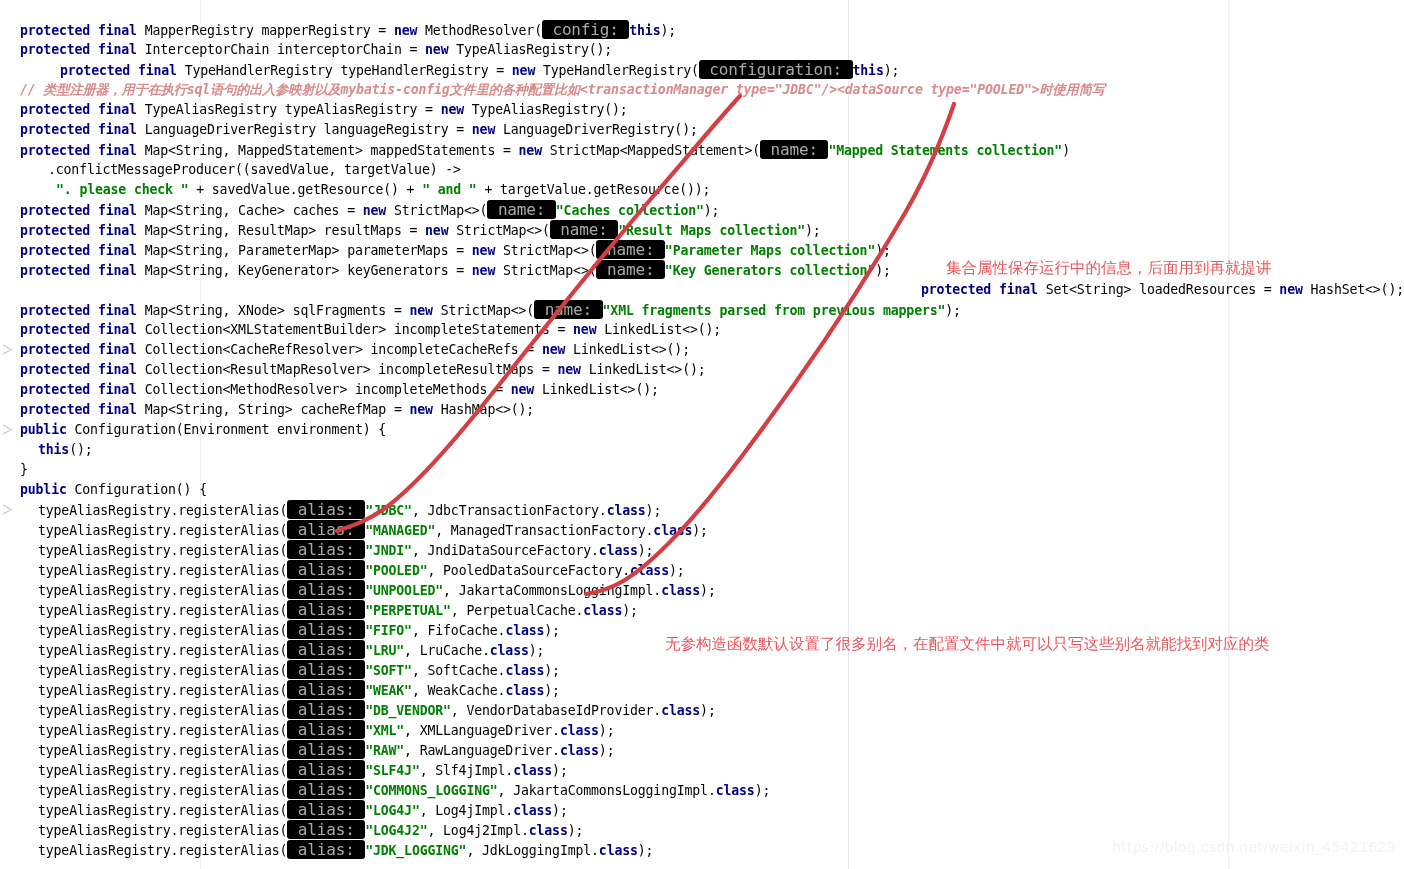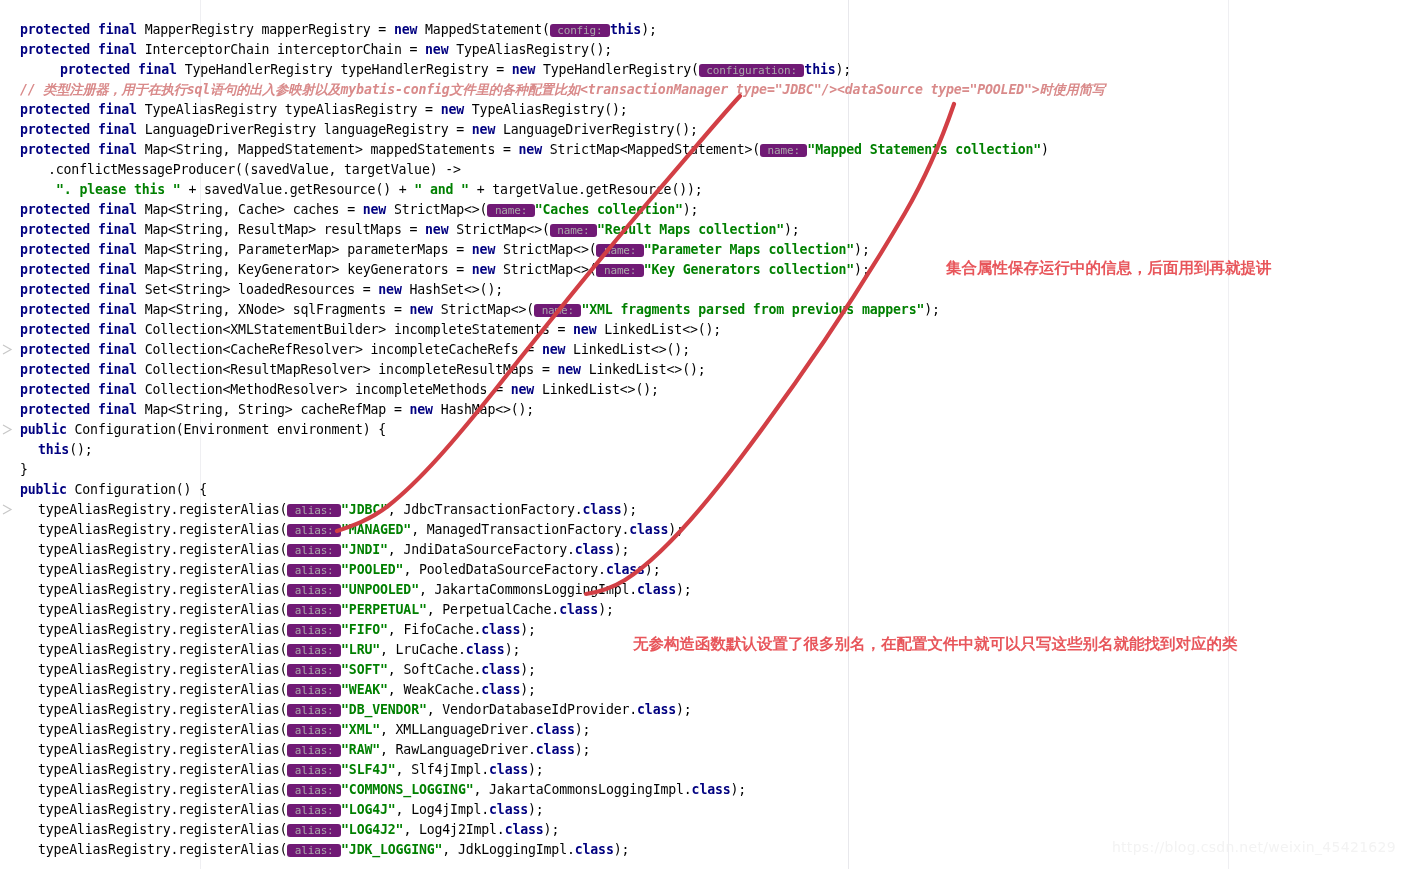--- a/index.html
+++ b/index.html
@@ -64,45 +64,45 @@
     letter-spacing: -0.15px;
     color: #000000;
     padding-left: 20px;
   }
   .kw   { color: #000080; font-weight: bold; }
   .str  { color: #008000; font-weight: bold; }
   .plain{ color: #000000; }
   .cmt  { color: #d98a8a; font-style: italic; font-weight: bold; }
   .hint {
     color: #a9a9a9;
-    background: #701a75;
+    background: #000000;
     border-radius: 3px;
     padding: 0 1px;
-    font-size: 11px;
+    font-size: 16px;
   }
 
   
   #ink {
     position: absolute;
     left: 0; top: 0;
     width: 1404px; height: 869px;
     z-index: 5;
     pointer-events: none;
   }
   .note {
     position: absolute;
     z-index: 6;
     color: #e8565b;
     font-family: "DejaVu Sans", "Liberation Sans", sans-serif;
     font-size: 15.5px;
     line-height: 24px;
-    font-weight: 700;
+    font-weight: 400;
   }
   #note-collections { left: 946px; top: 256px; white-space: nowrap; }
-  #note-aliases     { left: 633px; top: 632px; width: 726px; }
+  #note-aliases     { left: 665px; top: 632px; width: 726px; }
 
   
   #watermark {
     position: absolute;
     right: 8px; bottom: 14px;
     z-index: 7;
     color: #f3f3f3;
     font-family: "DejaVu Sans", "Liberation Sans", sans-serif;
     font-size: 14px;
     letter-spacing: .3px;
@@ -138,34 +138,34 @@
         </svg>
     </span>
     <span class="fold-marker" style="top:344px">
       <svg width="11" height="11" viewBox="0 0 11 11">
           <path d="M1 1 L9 5.5 L1 10" fill="none" stroke="#9a9a9a" stroke-width="1.2"></path>
         </svg>
     </span>
   </div>
 
   <div id="code">
-      <div class="line" style="padding-left: 20px;"><span class="kw">protected final </span><span class="plain">MapperRegistry mapperRegistry = </span><span class="kw">new </span><span class="plain">MappedStatement(</span><span class="hint"> config: </span><span class="kw">this</span><span class="plain">);</span></div>
+      <div class="line" style="padding-left: 20px;"><span class="kw">protected final </span><span class="plain">MapperRegistry mapperRegistry = </span><span class="kw">new </span><span class="plain">MethodResolver(</span><span class="hint"> config: </span><span class="kw">this</span><span class="plain">);</span></div>
       <div class="line" style="padding-left: 20px;"><span class="kw">protected final </span><span class="plain">InterceptorChain interceptorChain = </span><span class="kw">new </span><span class="plain">TypeAliasRegistry();</span></div>
       <div class="line" style="padding-left: 20px; margin-left: 40px;"><span class="kw">protected final </span><span class="plain">TypeHandlerRegistry typeHandlerRegistry = </span><span class="kw">new </span><span class="plain">TypeHandlerRegistry(</span><span class="hint"> configuration: </span><span class="kw">this</span><span class="plain">);</span></div>
       <div class="line" style="padding-left: 20px;"><span class="cmt">// 类型注册器，用于在执行sql语句的出入参映射以及mybatis-config文件里的各种配置比如&lt;transactionManager type="JDBC"/&gt;&lt;dataSource type="POOLED"&gt;时使用简写</span></div>
       <div class="line" style="padding-left: 20px;"><span class="kw">protected final </span><span class="plain">TypeAliasRegistry typeAliasRegistry = </span><span class="kw">new </span><span class="plain">TypeAliasRegistry();</span></div>
       <div class="line" style="padding-left: 20px;"><span class="kw">protected final </span><span class="plain">LanguageDriverRegistry languageRegistry = </span><span class="kw">new </span><span class="plain">LanguageDriverRegistry();</span></div>
       <div class="line" style="padding-left: 20px;"><span class="kw">protected final </span><span class="plain">Map&lt;String, MappedStatement&gt; mappedStatements = </span><span class="kw">new </span><span class="plain">StrictMap&lt;MappedStatement&gt;(</span><span class="hint"> name: </span><span class="str">"Mapped Statements collection"</span><span class="plain">)</span></div>
       <div class="line" style="padding-left: 48px;"><span class="plain">.conflictMessageProducer((savedValue, targetValue) -&gt;</span></div>
-      <div class="line" style="padding-left: 56px;"><span class="str">". </span><span class="str">please this </span><span class="str">"</span><span class="plain"> + savedValue.getResource() + </span><span class="str">" and "</span><span class="plain"> + targetValue.getResource());</span></div>
+      <div class="line" style="padding-left: 56px;"><span class="str">". </span><span class="str">please check </span><span class="str">"</span><span class="plain"> + savedValue.getResource() + </span><span class="str">" and "</span><span class="plain"> + targetValue.getResource());</span></div>
       <div class="line" style="padding-left: 20px;"><span class="kw">protected final </span><span class="plain">Map&lt;String, Cache&gt; caches = </span><span class="kw">new </span><span class="plain">StrictMap&lt;&gt;(</span><span class="hint"> name: </span><span class="str">"Caches collection"</span><span class="plain">);</span></div>
       <div class="line" style="padding-left: 20px;"><span class="kw">protected final </span><span class="plain">Map&lt;String, ResultMap&gt; resultMaps = </span><span class="kw">new </span><span class="plain">StrictMap&lt;&gt;(</span><span class="hint"> name: </span><span class="str">"Result Maps collection"</span><span class="plain">);</span></div>
       <div class="line" style="padding-left: 20px;"><span class="kw">protected final </span><span class="plain">Map&lt;String, ParameterMap&gt; parameterMaps = </span><span class="kw">new </span><span class="plain">StrictMap&lt;&gt;(</span><span class="hint"> name: </span><span class="str">"Parameter Maps collection"</span><span class="plain">);</span></div>
       <div class="line" style="padding-left: 20px;"><span class="kw">protected final </span><span class="plain">Map&lt;String, KeyGenerator&gt; keyGenerators = </span><span class="kw">new </span><span class="plain">StrictMap&lt;&gt;(</span><span class="hint"> name: </span><span class="str">"Key Generators collection"</span><span class="plain">);</span></div>
-      <div class="line" style="padding-left: 20px;"><span class="kw">protected final </span><span class="plain">Set&lt;String&gt; loadedResources = </span><span class="kw">new </span><span class="plain">HashSet&lt;&gt;();</span></div>
+      <div class="line" style="padding-left: 20px; text-align: right;"><span class="kw">protected final </span><span class="plain">Set&lt;String&gt; loadedResources = </span><span class="kw">new </span><span class="plain">HashSet&lt;&gt;();</span></div>
       <div class="line" style="padding-left: 20px;"><span class="kw">protected final </span><span class="plain">Map&lt;String, XNode&gt; sqlFragments = </span><span class="kw">new </span><span class="plain">StrictMap&lt;&gt;(</span><span class="hint"> name: </span><span class="str">"XML fragments parsed from previous mappers"</span><span class="plain">);</span></div>
       <div class="line" style="padding-left: 20px;"><span class="kw">protected final </span><span class="plain">Collection&lt;XMLStatementBuilder&gt; incompleteStatements = </span><span class="kw">new </span><span class="plain">LinkedList&lt;&gt;();</span></div>
       <div class="line" style="padding-left: 20px;"><span class="kw">protected final </span><span class="plain">Collection&lt;CacheRefResolver&gt; incompleteCacheRefs = </span><span class="kw">new </span><span class="plain">LinkedList&lt;&gt;();</span></div>
       <div class="line" style="padding-left: 20px;"><span class="kw">protected final </span><span class="plain">Collection&lt;ResultMapResolver&gt; incompleteResultMaps = </span><span class="kw">new </span><span class="plain">LinkedList&lt;&gt;();</span></div>
       <div class="line" style="padding-left: 20px;"><span class="kw">protected final </span><span class="plain">Collection&lt;MethodResolver&gt; incompleteMethods = </span><span class="kw">new </span><span class="plain">LinkedList&lt;&gt;();</span></div>
       <div class="line" style="padding-left: 20px;"><span class="kw">protected final </span><span class="plain">Map&lt;String, String&gt; cacheRefMap = </span><span class="kw">new </span><span class="plain">HashMap&lt;&gt;();</span></div>
       <div class="line" style="padding-left: 20px;"><span class="kw">public </span><span class="plain">Configuration(Environment environment) {</span></div>
       <div class="line" style="padding-left: 38px;"><span class="kw">this</span><span class="plain">();</span></div>
       <div class="line" style="padding-left: 20px;"><span class="plain">}</span></div>
       <div class="line" style="padding-left: 20px;"><span class="kw">public </span><span class="plain">Configuration() {</span></div>

